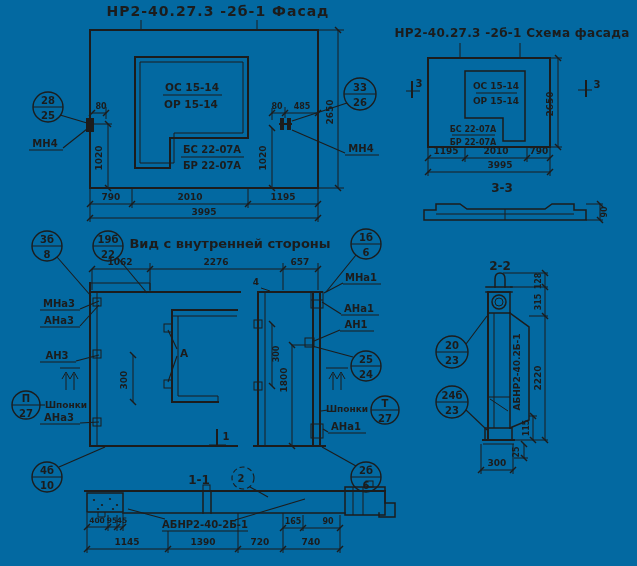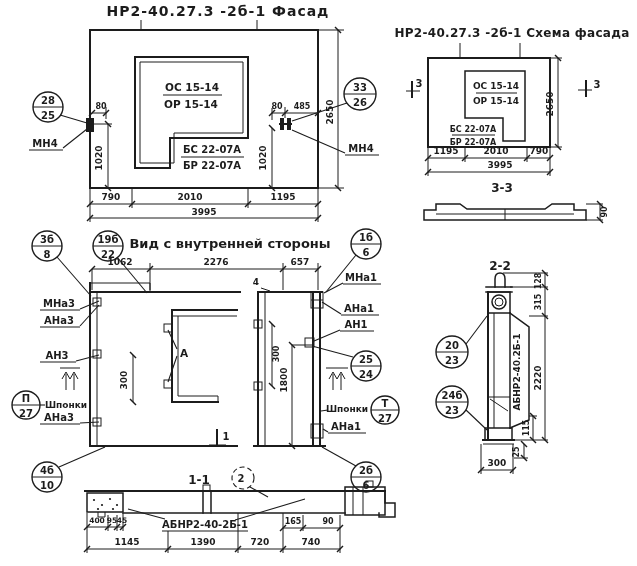--- a/index.html
+++ b/index.html
@@ -1,16 +1,16 @@
 <!DOCTYPE html>
 <html><head>
 <meta charset="utf-8">
 <style>
   html,body{margin:0;padding:0;background:#e8e8e6;}
-  #stage{position:relative;width:637px;height:566px;background:#ffffff;overflow:hidden;
+  #stage{position:relative;width:637px;height:566px;background:#0369a1;overflow:hidden;
          font-family:"DejaVu Sans",sans-serif;}
   svg{position:absolute;left:0;top:0;}
   svg text{font-family:"DejaVu Sans",sans-serif;font-weight:700;fill:#1c1c1c;text-anchor:middle;}
   .tt{font-size:14px;letter-spacing:1px;}
   .tst{font-size:12px;letter-spacing:.3px;}
   .tm{font-size:12px;}
   .tl{font-size:10.5px;}
   .tl2{font-size:10px;}
   .td{font-size:9px;}
   .ts{font-size:8px;}

